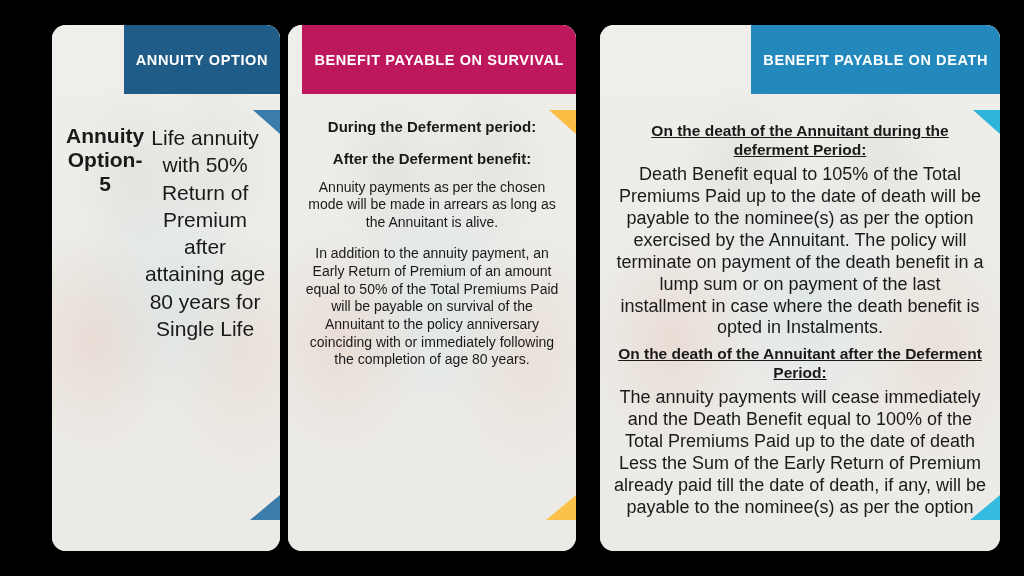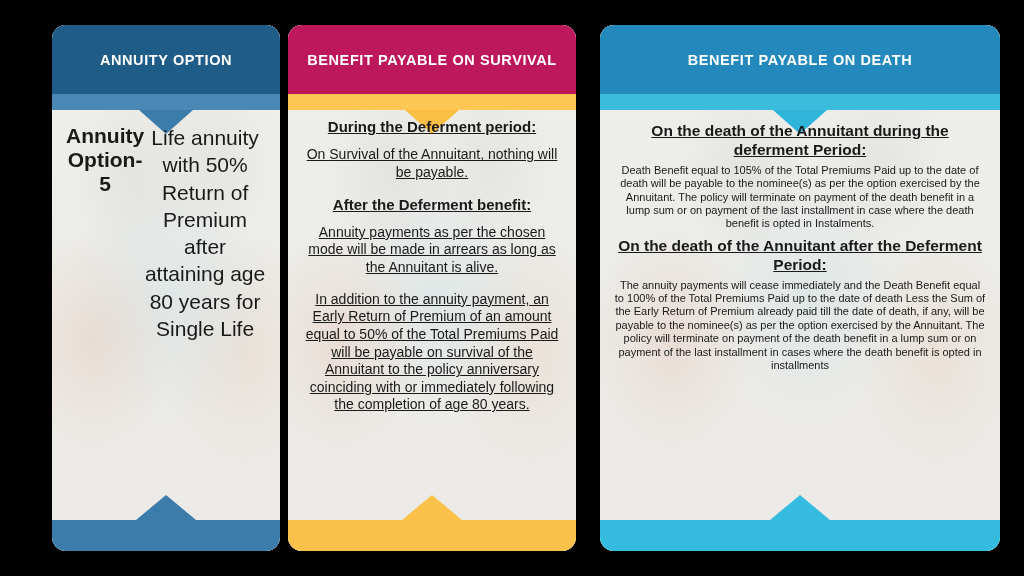--- a/index.html
+++ b/index.html
@@ -22,20 +22,21 @@
   
   .column {
     position: absolute;
     top: 25px;
     height: 526px;
     border-radius: 14px;
     overflow: hidden;
     background: #ecece8;
     display: flex;
     flex-direction: column;
+    align-items: flex-end;
   }
 
   
   .column::before {
     content: "";
     position: absolute;
     inset: 0;
     background:
       radial-gradient(ellipse 120px 160px at 18% 60%, rgba(226,186,170,.30), rgba(226,186,170,0) 70%),
       radial-gradient(ellipse 140px 180px at 52% 52%, rgba(196,222,228,.32), rgba(196,222,228,0) 70%),
@@ -135,36 +136,36 @@
   #col-option .opt-title { font-size: 21px; font-weight: bold; margin-bottom: 13px; }
   #col-option .opt-desc  { font-size: 21px; line-height: 1.30; }
 
   
   #col-survival { left: 288px; width: 288px; }
   #col-survival .col-header   { background: #be185d; }
   #col-survival .header-strip { background: #fcc853; }
   #col-survival .header-strip .notch { border-top: 24px solid #fbbe45; }
   #col-survival .col-footer   { background: #fbc24b; }
   #col-survival .col-footer .notch-up { border-bottom: 25px solid #fbc24b; }
-  #col-survival .col-body { padding-top: 8px; text-decoration: underline; }
+  #col-survival .col-body { padding-top: 8px; }
   #col-survival .hdg  { font-size: 15px; }
   #col-survival .para { font-size: 14px; }
   #col-survival .blk  { margin-bottom: 14px; }
   #col-survival .blk .hdg { margin-bottom: 10px; }
 
   
   #col-death { left: 600px; width: 400px; }
   #col-death .col-header   { background: #2389bd; }
   #col-death .header-strip { background: #3cbcdd; }
   #col-death .header-strip .notch { border-top: 24px solid #2fb4da; }
   #col-death .col-footer   { background: #35bbe0; }
   #col-death .col-footer .notch-up { border-bottom: 25px solid #35bbe0; }
   #col-death .col-body { padding-top: 12px; }
   #col-death .hdg  { font-size: 15.5px; text-decoration: underline; }
-  #col-death .para { font-size: 11px; line-height: 1.22; }
+  #col-death .para { font-size: 18px; line-height: 1.22; }
   #col-death .blk  { margin-bottom: 6px; }
   #col-death .blk .hdg { margin-bottom: 4px; }
 </style>
 </head>
 <body>
 
 <div id="canvas">
 
   <div class="column" id="col-option">
     <div class="col-header">ANNUITY OPTION</div>
@@ -182,21 +183,20 @@
 
   <div class="column" id="col-survival">
     <div class="col-header">BENEFIT PAYABLE ON SURVIVAL</div>
     <div class="header-strip">
       <span class="notch"></span>
     </div>
     <div class="col-body">
 
       <div class="blk">
         <div class="hdg">During the Deferment period:</div>
-        <div class="para">On Survival of the Annuitant, nothing will be payable.</div>
       </div>
 
       <div class="blk">
         <div class="hdg">After the Deferment benefit:</div>
         <div class="para">Annuity payments as per the chosen mode will be made in arrears as long as the Annuitant is alive.</div>
       </div>
 
       <div class="blk">
         <div class="para">In addition to the annuity payment, an Early Return of Premium of an amount equal to 50% of the Total Premiums Paid will be payable on survival of the Annuitant to the policy anniversary coinciding with or immediately following the completion of age 80 years.</div>
       </div>

